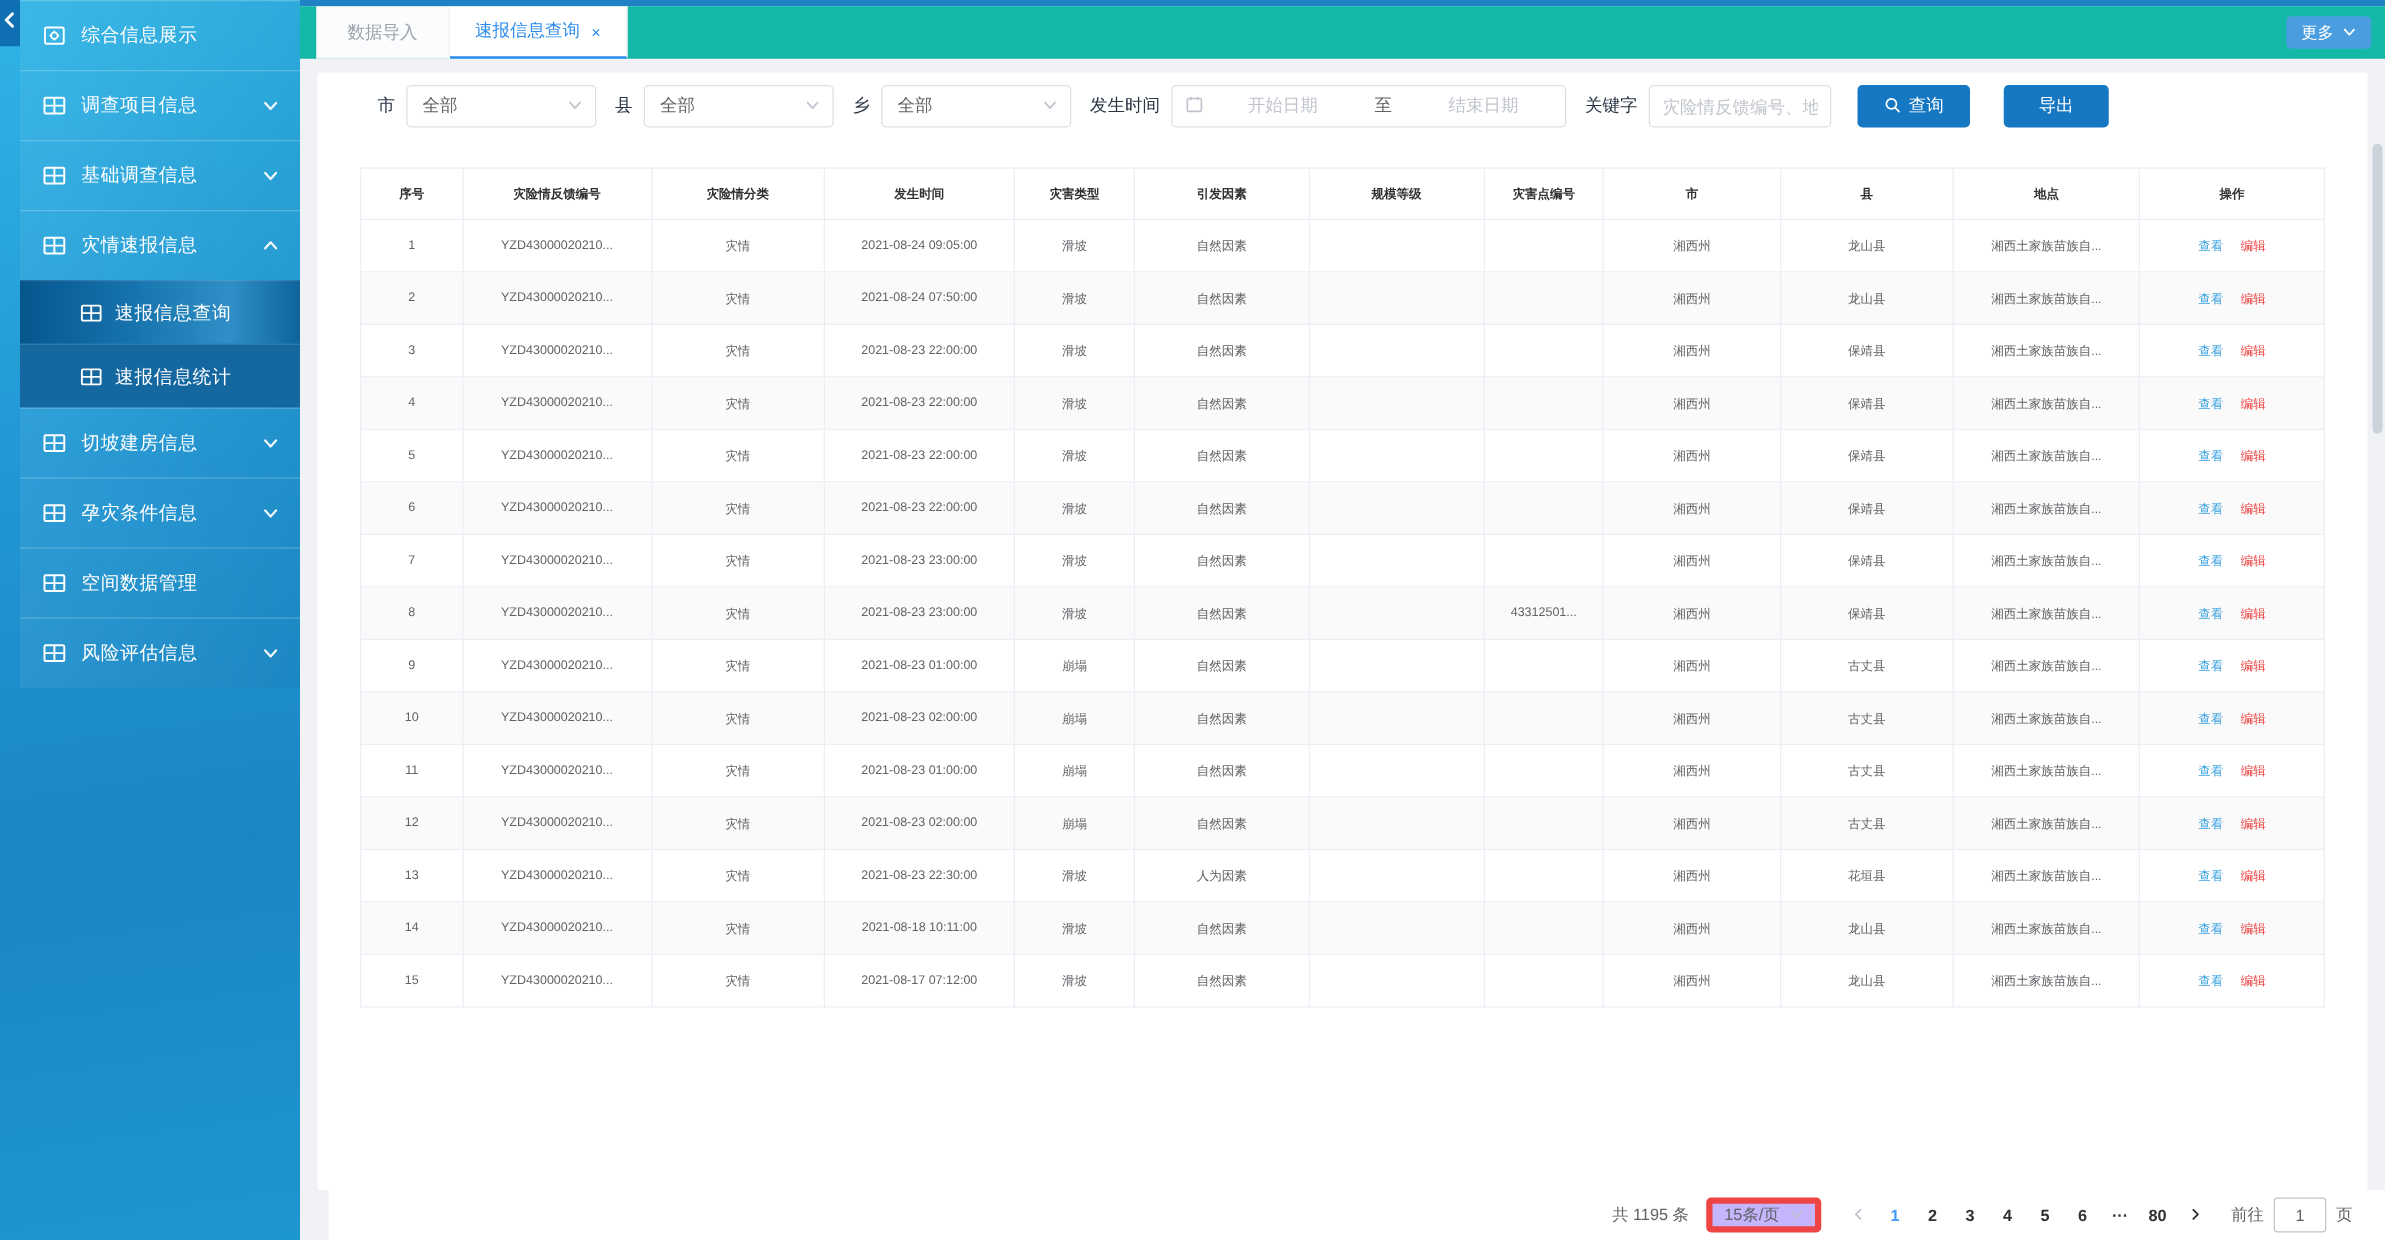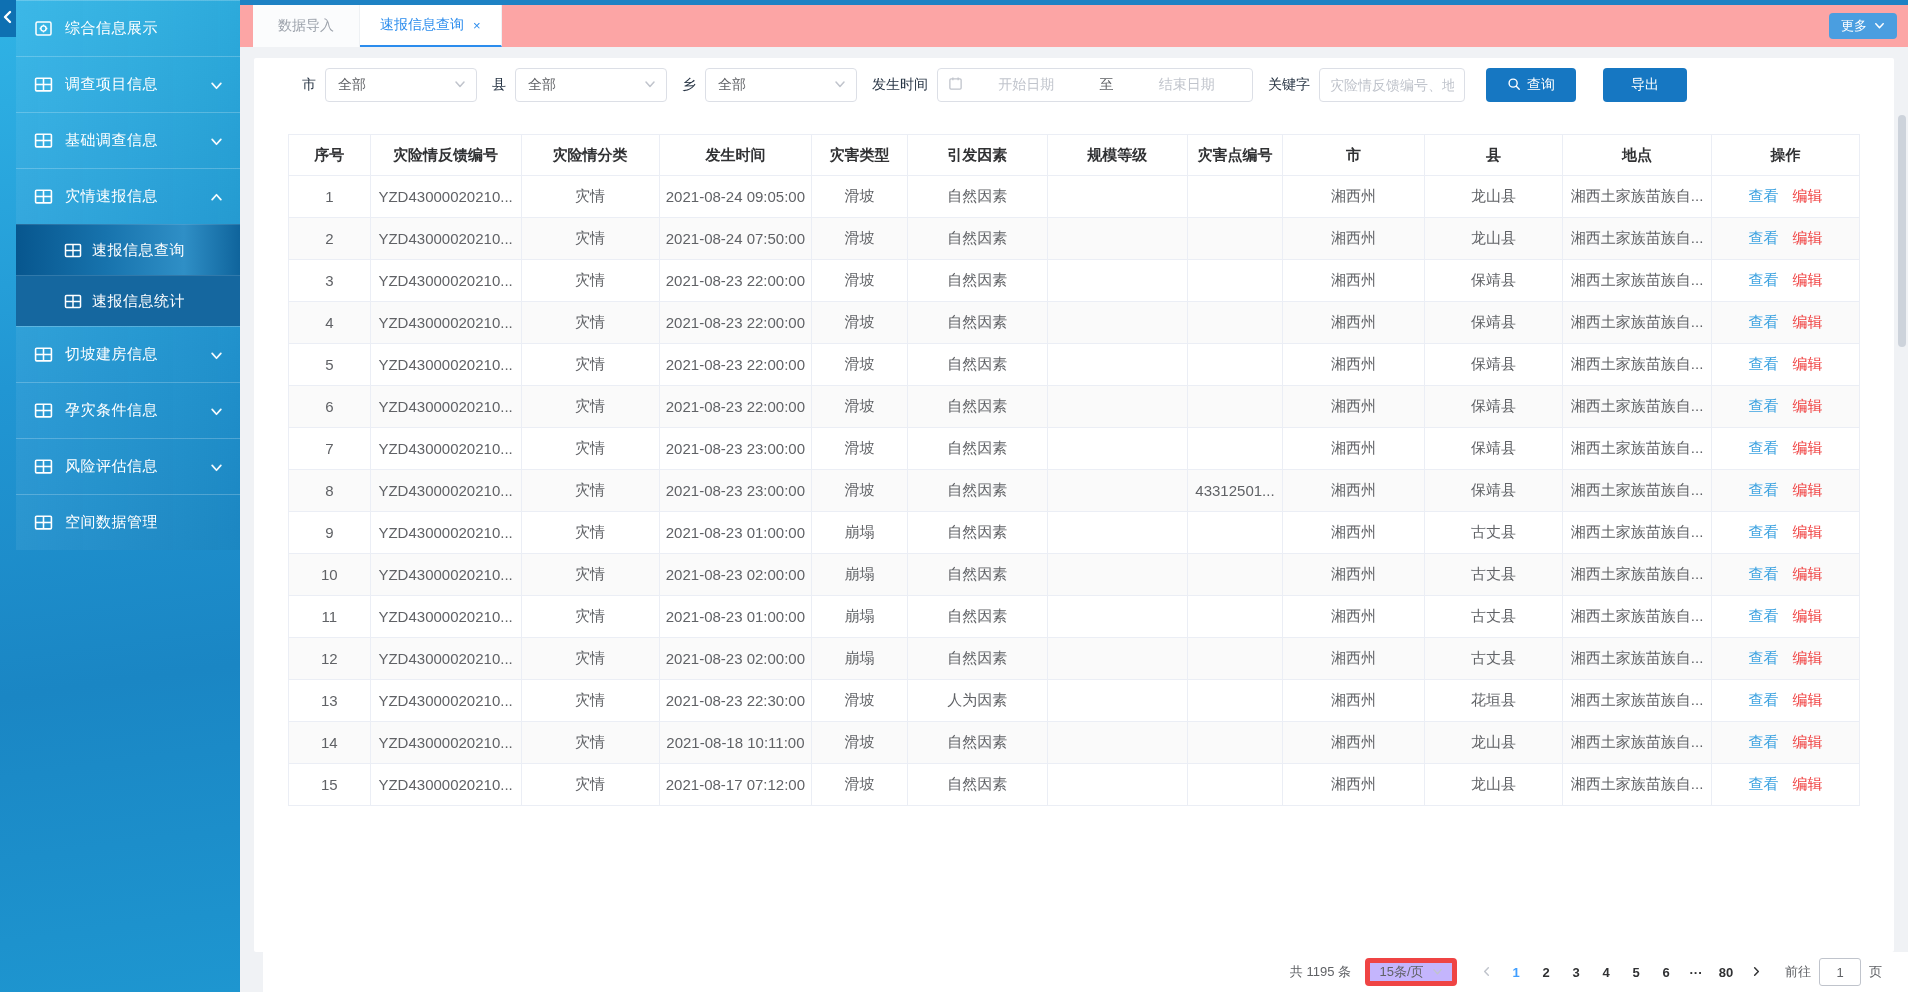--- a/index.html
+++ b/index.html
@@ -21,21 +21,21 @@
   .submenu { background:rgba(9,62,104,.18); }
   .submenu-item { height:51px; display:flex; align-items:center; padding:0 16px 0 48px;
     font-size:15px; letter-spacing:.5px; cursor:pointer; background:#15679f;
     border-top:1px solid rgba(255,255,255,.12); }
   .submenu-item.active { background:linear-gradient(90deg,#07568e 0%,#1773ad 40%,#2f8fc6 75%,#0f649c 100%); }
   .submenu-item .mi-icon { width:18px; height:16px; margin-right:10px; display:flex; align-items:center; }
 
   
   .main { flex:1; display:flex; flex-direction:column; min-width:0; position:relative; }
   .top-strip { height:5px; background:#1e82c4; flex:none; }
-  .tabbar { height:42px; background:#fca5a5; display:flex; align-items:stretch; padding-left:13px; flex:none; }
+  .tabbar { height:42px; background:#14b8a6; display:flex; align-items:stretch; padding-left:13px; flex:none; }
   .tab { display:flex; align-items:center; padding:0 25px; font-size:14px; background:#fbfcfd;
     color:#9da3ac; cursor:pointer; border-right:1px solid #eef1f4; }
   .tab.active { background:#fff; color:#2b8ced; border-bottom:2px solid #2b8ced; padding:0 20px; }
   .tab .tab-close { margin-left:9px; font-size:13px; line-height:1; color:#2b8ced; cursor:pointer; }
   .more-btn { margin-left:auto; align-self:center; margin-right:11px; height:26px; padding:0 12px;
     background:#4a9ee0; color:#fff; border:none; border-radius:4px; font-size:13px;
     display:flex; align-items:center; gap:7px; cursor:pointer; font-family:inherit; }
 
   .content { flex:1; display:flex; flex-direction:column; min-height:0; }
   .card { background:#fff; margin:11px 14px 0; flex:1; border-radius:2px; padding:10px 34px 0; min-height:0; overflow:hidden; }
@@ -53,21 +53,21 @@
   .range .to { color:#606266; margin:0 10px; }
   .kw-input { width:146px; height:34px; border:1px solid #dcdfe6; border-radius:4px; padding:0 10px;
     font-size:14px; color:#606266; font-family:inherit; outline:none; }
   .kw-input::placeholder { color:#c0c4cc; }
   .btn-primary { height:34px; padding:0 21px; background:#1677c2; color:#fff; border:none; border-radius:4px;
     font-size:14px; display:flex; align-items:center; gap:6px; cursor:pointer; font-family:inherit; }
   .btn-search { margin-left:12px; }
   .btn-export { margin-left:18px; padding:0 28px; }
 
   
-  table { width:100%; border-collapse:collapse; table-layout:fixed; font-size:15px; color:#606266; }
+  table { width:100%; border-collapse:collapse; table-layout:fixed; font-size:10px; color:#606266; }
   th { height:41px; font-weight:bold; color:#303133; border:1px solid #ebeef5; background:#fff;
     text-align:center; padding:0 4px; white-space:nowrap; overflow:hidden; }
   td { height:42px; border:1px solid #ebeef5; text-align:center; padding:0 6px;
     white-space:nowrap; overflow:hidden; text-overflow:clip; }
   tbody tr:nth-child(even) td { background:#fafafa; }
   .op-link { cursor:pointer; margin:0 7px; text-decoration:none; }
   .op-view { color:#3ca2e0; }
   .op-edit { color:#f03e3e; }
 
   
@@ -199,34 +199,34 @@
           </svg></span>
       </div>
       <div class="menu-item">
         <span class="mi-icon">
           <svg width="19" height="17" viewBox="0 0 18 16">
             <rect x="1.5" y="2" width="15" height="12" rx="1" fill="none" stroke="#fff" stroke-width="1.5"></rect>
             <line x1="9" y1="2" x2="9" y2="14" stroke="#fff" stroke-width="1.5"></line>
             <line x1="1.5" y1="8" x2="16.5" y2="8" stroke="#fff" stroke-width="1.5"></line>
           </svg>
         </span>
+        <span class="mi-label">空间数据管理</span>
+      </div>
+      <div class="menu-item">
+        <span class="mi-icon">
+          <svg width="19" height="17" viewBox="0 0 18 16">
+            <rect x="1.5" y="2" width="15" height="12" rx="1" fill="none" stroke="#fff" stroke-width="1.5"></rect>
+            <line x1="9" y1="2" x2="9" y2="14" stroke="#fff" stroke-width="1.5"></line>
+            <line x1="1.5" y1="8" x2="16.5" y2="8" stroke="#fff" stroke-width="1.5"></line>
+          </svg>
+        </span>
         <span class="mi-label">风险评估信息</span>
         <span class="mi-chev"><svg width="13" height="13" viewBox="0 0 12 12">
             <polyline points="2,4 6,8.5 10,4" fill="none" stroke="#fff" stroke-width="1.6" stroke-linecap="round" stroke-linejoin="round"></polyline>
           </svg></span>
-      </div>
-      <div class="menu-item">
-        <span class="mi-icon">
-          <svg width="19" height="17" viewBox="0 0 18 16">
-            <rect x="1.5" y="2" width="15" height="12" rx="1" fill="none" stroke="#fff" stroke-width="1.5"></rect>
-            <line x1="9" y1="2" x2="9" y2="14" stroke="#fff" stroke-width="1.5"></line>
-            <line x1="1.5" y1="8" x2="16.5" y2="8" stroke="#fff" stroke-width="1.5"></line>
-          </svg>
-        </span>
-        <span class="mi-label">空间数据管理</span>
       </div>
     </nav>
 </aside>
 
 <div class="main">
   <div class="top-strip"></div>
 
   <div class="tabbar">
     <div class="tab">
       <span>数据导入</span>

